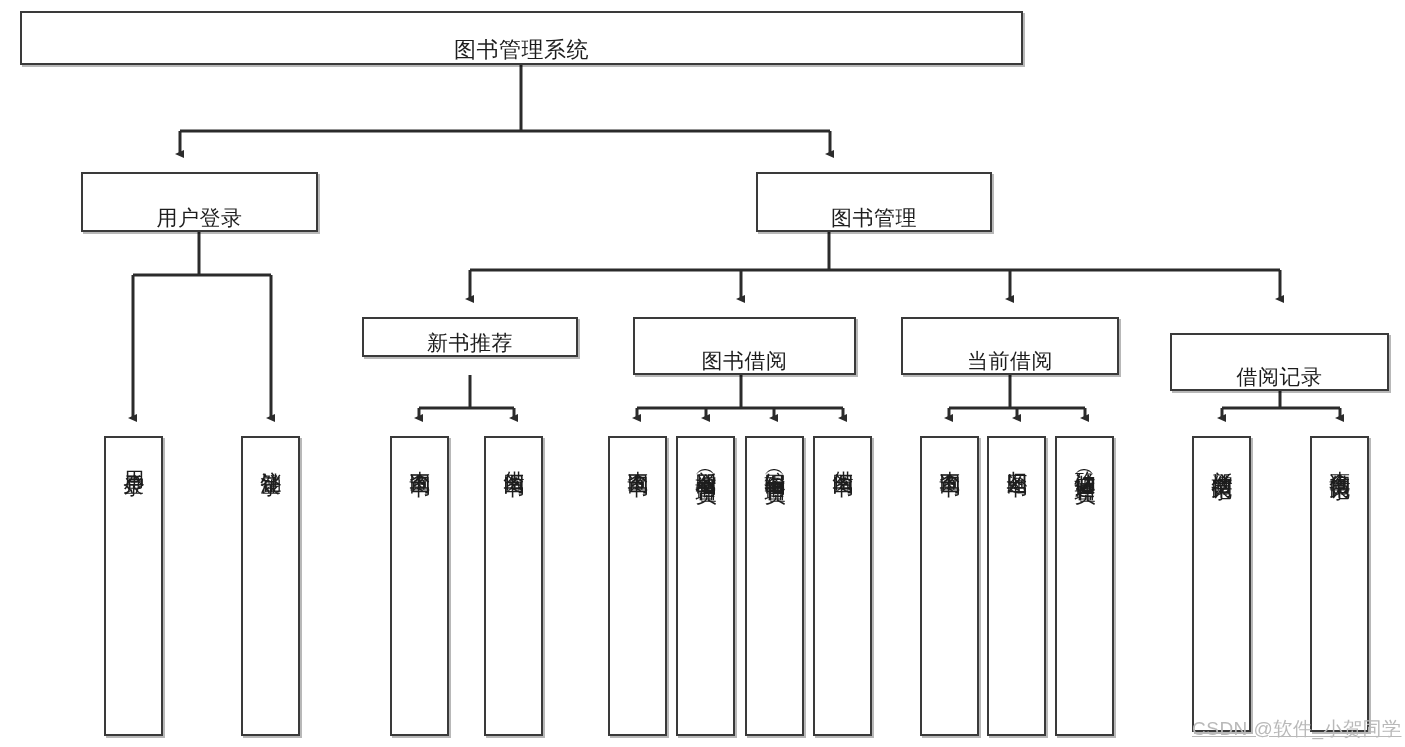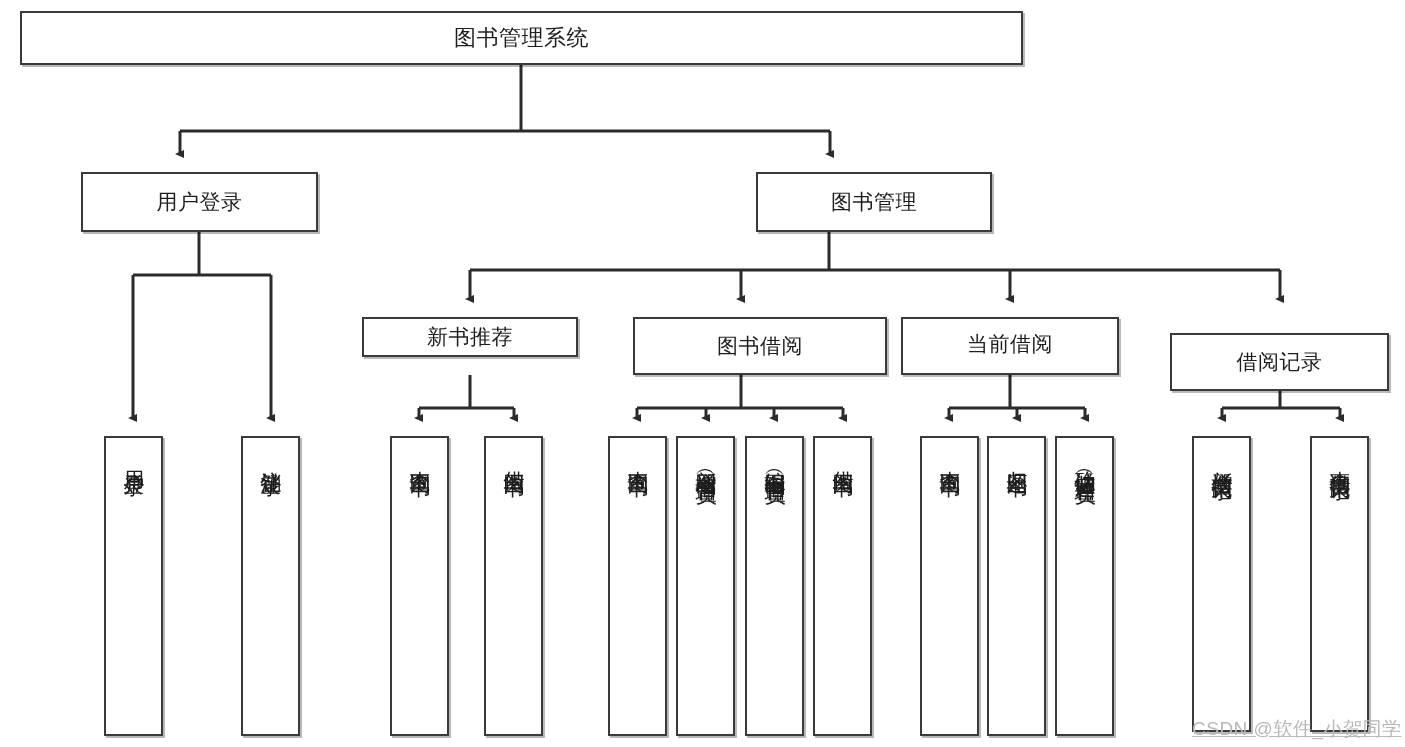--- a/index.html
+++ b/index.html
@@ -25,21 +25,21 @@
     height: 747px;
     pointer-events: none;
   }
   .node {
     position: absolute;
     box-sizing: border-box;
     border: 2px solid #3a3a3a;
     background: #ffffff;
     box-shadow: 2px 2px 0 rgba(0,0,0,0.28);
     display: flex;
-    align-items: center;
+    align-items: flex-end;
     justify-content: center;
     color: #1d1d1d;
   }
   .node .label {
     display: block;
     text-align: center;
     line-height: 1.12;
     letter-spacing: 0.5px;
   }
   .node.horiz .label {
@@ -131,24 +131,24 @@
   <div class="node horiz" style="left:81px; top:172px; width:237px; height:60px;">
     <span class="label">用户登录</span>
   </div>
   <div class="node horiz" style="left:711px; top:172px; width:236px; height:60px;margin-left:45px;">
     <span class="label">图书管理</span>
   </div>
 
   <div class="node horiz" style="left:362px; top:317px; width:216px; height:40px;">
     <span class="label">新书推荐</span>
   </div>
-  <div class="node horiz" style="left:633px; top:317px; width:254px; height:58px;">
+  <div class="node horiz" style="left:633px; top:317px; width:223px; height:58px;">
     <span class="label">图书借阅</span>
   </div>
-  <div class="node horiz" style="left:901px; top:317px; width:218px; height:58px;font-family:Liberation Mono, monospace;">
+  <div class="node horiz" style="left:901px; top:317px; width:218px; height:58px;">
     <span class="label">当前借阅</span>
   </div>
   <div class="node horiz" style="left:1170px; top:333px; width:219px; height:58px;">
     <span class="label">借阅记录</span>
   </div>
 
   <div class="node vert" style="left:104px; top:436px; width:59px; height:300px;">
     <span class="label">用户登录</span>
   </div>
   <div class="node vert" style="left:241px; top:436px; width:59px; height:300px;">

